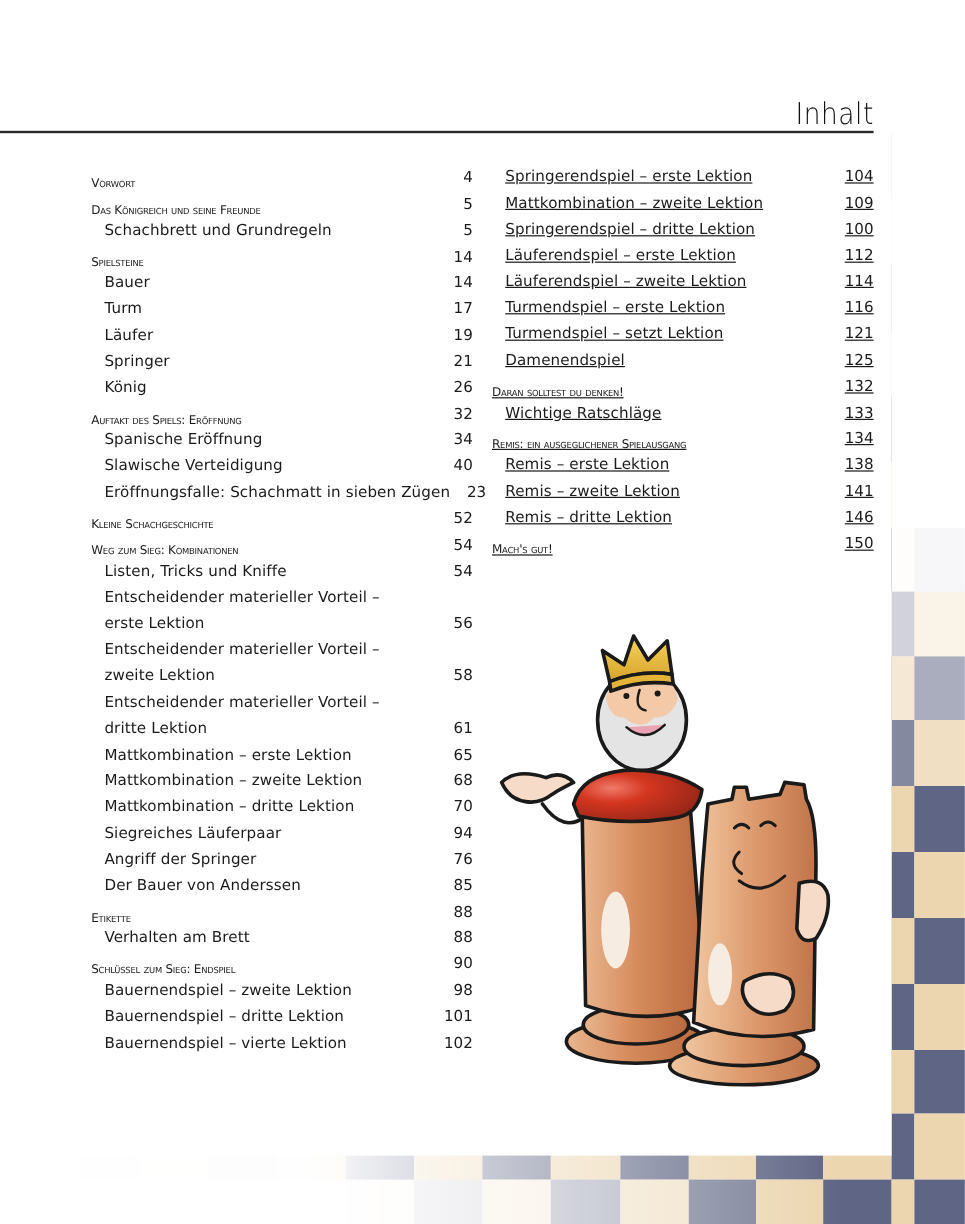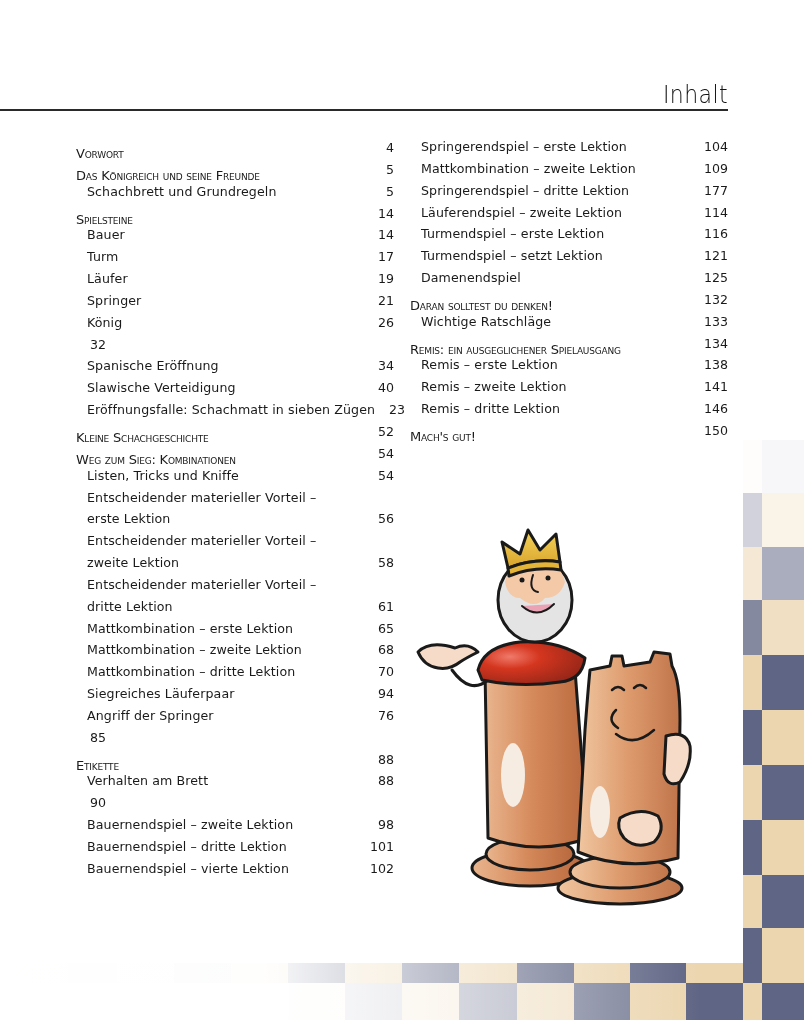--- a/index.html
+++ b/index.html
@@ -26,29 +26,29 @@
     font-family: "DejaVu Sans", sans-serif; font-size: 25px; font-weight: 300;
     letter-spacing: 0.5px; color: #111;
     transform: scaleX(0.88); transform-origin: right center;
   }
   .rule {
     position: absolute; left: 0; top: 109px; width: 728px; height: 2px;
     background: #2a2a2a; z-index: 5;
   }
   .toc-col { position: absolute; z-index: 5; }
   .toc-left { left: 76px; top: 137px; width: 318px; }
-  .toc-right { left: 410px; top: 136px; width: 318px; }
+  .toc-right { left: 410px; top: 136px; width: 318px; text-decoration: underline; }
   .toc-row {
     height: 21.85px; line-height: 21.85px; position: relative;
     display: flex; justify-content: space-between; align-items: center;
     white-space: nowrap;
   }
   .toc-title { font-size: 12.6px; letter-spacing: 0.1px; }
   .toc-row.chapter .toc-title {
-    font-variant: small-caps; font-size: 13px; letter-spacing: -0.2px; margin-top: 12px;
+    font-variant: small-caps; font-size: 10px; letter-spacing: -0.2px; margin-top: 12px;
   }
   .toc-row.sub .toc-title { padding-left: 11px; }
   .toc-page { font-size: 12.6px; text-align: right; min-width: 30px; }
   .toc-row.cont .toc-page { visibility: hidden; }
   .illustration { position: absolute; left: 410px; top: 520px; width: 330px; height: 390px; z-index: 6; }
 </style>
 </head>
 <body>
 
 <svg class="board" viewBox="0 0 804 1020" preserveAspectRatio="none" id="board-svg">
@@ -410,20 +410,21 @@
     </div>
     <div class="toc-row sub">
       <span class="toc-title">Springer</span>
       <span class="toc-page">21</span>
     </div>
     <div class="toc-row sub">
       <span class="toc-title">König</span>
       <span class="toc-page">26</span>
     </div>
     <div class="toc-row chapter">
+      <span class="toc-title">Auftakt des Spiels: Eröffnung</span>
       <span class="toc-page">32</span>
     </div>
     <div class="toc-row sub">
       <span class="toc-title">Spanische Eröffnung</span>
       <span class="toc-page">34</span>
     </div>
     <div class="toc-row sub">
       <span class="toc-title">Slawische Verteidigung</span>
       <span class="toc-page">40</span>
     </div>
@@ -481,31 +482,33 @@
     </div>
     <div class="toc-row sub">
       <span class="toc-title">Siegreiches Läuferpaar</span>
       <span class="toc-page">94</span>
     </div>
     <div class="toc-row sub">
       <span class="toc-title">Angriff der Springer</span>
       <span class="toc-page">76</span>
     </div>
     <div class="toc-row sub">
+      <span class="toc-title">Der Bauer von Anderssen</span>
       <span class="toc-page">85</span>
     </div>
     <div class="toc-row chapter">
       <span class="toc-title">Etikette</span>
       <span class="toc-page">88</span>
     </div>
     <div class="toc-row sub">
       <span class="toc-title">Verhalten am Brett</span>
       <span class="toc-page">88</span>
     </div>
     <div class="toc-row chapter">
+      <span class="toc-title">Schlüssel zum Sieg: Endspiel</span>
       <span class="toc-page">90</span>
     </div>
     <div class="toc-row sub">
       <span class="toc-title">Bauernendspiel – zweite Lektion</span>
       <span class="toc-page">98</span>
     </div>
     <div class="toc-row sub">
       <span class="toc-title">Bauernendspiel – dritte Lektion</span>
       <span class="toc-page">101</span>
     </div>
@@ -518,21 +521,25 @@
     <div class="toc-row sub">
       <span class="toc-title">Springerendspiel – erste Lektion</span>
       <span class="toc-page">104</span>
     </div>
     <div class="toc-row sub">
       <span class="toc-title">Mattkombination – zweite Lektion</span>
       <span class="toc-page">109</span>
     </div>
     <div class="toc-row sub">
       <span class="toc-title">Springerendspiel – dritte Lektion</span>
-      <span class="toc-page">177</span>
+      <span class="toc-page">100</span>
+    </div>
+    <div class="toc-row sub">
+      <span class="toc-title">Läuferendspiel – erste Lektion</span>
+      <span class="toc-page">112</span>
     </div>
     <div class="toc-row sub">
       <span class="toc-title">Läuferendspiel – zweite Lektion</span>
       <span class="toc-page">114</span>
     </div>
     <div class="toc-row sub">
       <span class="toc-title">Turmendspiel – erste Lektion</span>
       <span class="toc-page">116</span>
     </div>
     <div class="toc-row sub">

